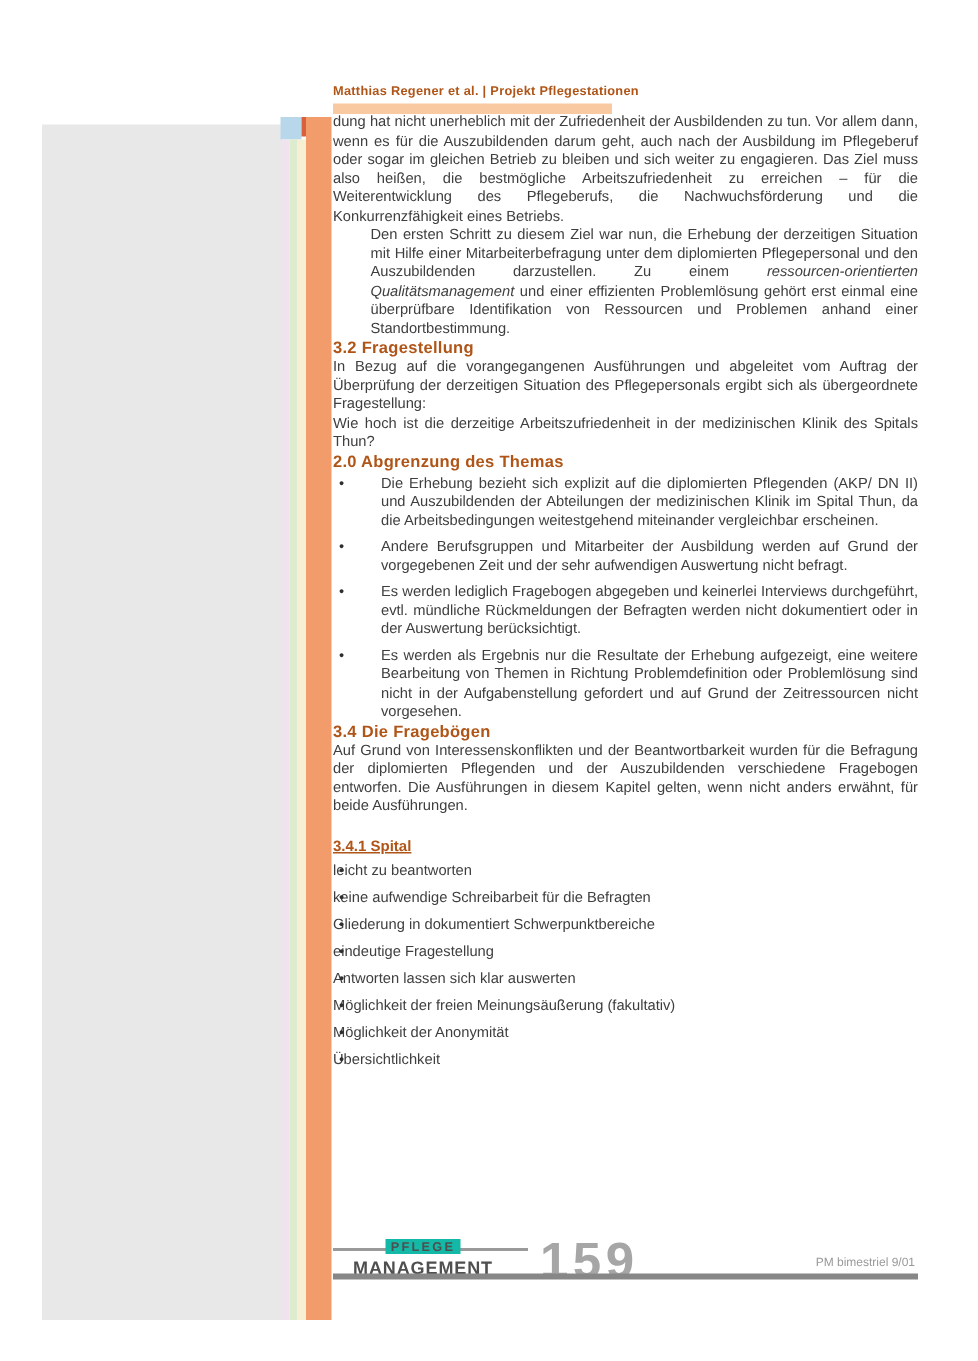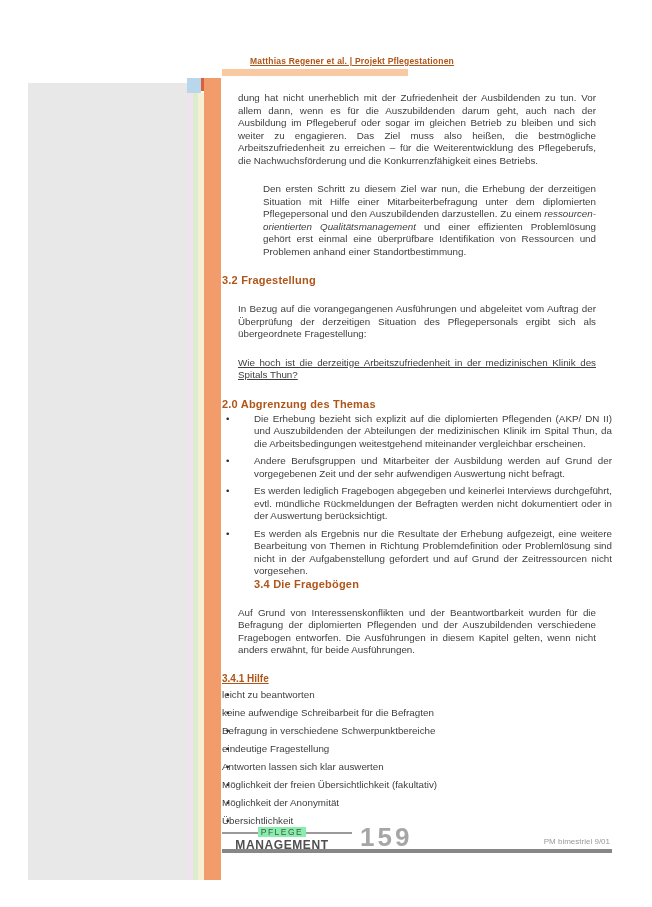--- a/index.html
+++ b/index.html
@@ -14,72 +14,72 @@
   .stripe-green { left:193px; width:5px; background:var(--stripe_green,#DDEBCF); }
   .stripe-cream { left:198px; width:6px; background:var(--stripe_cream,#F6EFD3); }
   .sq-blue { position:absolute; left:187px; top:78px; width:14px; height:15px; background:var(--blue_square,#B9D7EA); }
   .sq-red  { position:absolute; left:201px; top:78px; width:5px;  height:13px; background:var(--red_square,#D9603B); }
   .orange-bar { position:absolute; left:204px; top:78px; width:17px; height:802px; background:var(--accent,#F29B6B); }
 
   
   .content { position:absolute; left:222px; top:50px; width:390px; color:var(--body_text,#3E3E3E); }
   .running-title {
     font-size:8.5px; font-weight:bold; color:var(--heading,#B05518);
-    text-decoration:underline; letter-spacing:0.2px; line-height:10px; display:inline-block;margin-left:28px;
+    letter-spacing:0.2px; line-height:10px; display:inline-block;
   }
   .running-band { width:186px; height:7px; background:var(--band,#F9C9A2); margin-top:1px; }
 
-  p.body { font-size:9.8px; line-height:12.5px; text-align:justify; margin:16px; }
+  p.body { font-size:9.8px; line-height:12.5px; text-align:justify; margin:0; }
   .para1 { margin-top:8px; }
   .para2 { margin-top:8px;padding-left:25px; }
   em { font-style:italic; }
 
   h2.sec {
     font-size:11px; line-height:13px; font-weight:bold; color:var(--heading,#B05518);
     margin:0; letter-spacing:0.2px;
   }
   .h32 { margin-top:16px; }
   .h33 { margin-top:22px; }
-  .h34 { margin-top:12px;padding-left:32px; }
+  .h34 { margin-top:12px; }
   h3.subsec {
     font-size:10px; line-height:12px; font-weight:bold; color:var(--heading,#B05518);
     margin:14px 0 0 0; text-decoration:underline;
   }
   .sec-para { margin-top:2px; }
-  .question { margin-top:4px;text-decoration:underline; }
+  .question { margin-top:4px; }
   .intro-line { margin-top:4px; }
 
   ul.blist { list-style:none; margin:2px 0 0 0; padding:0; }
   ul.blist li {
     position:relative; padding-left:32px; font-size:9.8px; line-height:12.5px;
     text-align:justify; margin-top:5px;
   }
   ul.blist li:first-child { margin-top:0; }
   ul.blist li::before { content:"•"; position:absolute; left:4px; top:0; color:#2e2e2e; }
   ul.checklist { list-style:none; margin:4px 0 0 0; padding:0; }
   ul.checklist li {
     position:relative; font-size:9.8px; line-height:12.5px; margin-top:5.5px;
   }
   ul.checklist li:first-child { margin-top:0; }
   ul.checklist li::before { content:"•"; position:absolute; left:4px; top:0; color:#2e2e2e; }
 
   
   .footer { position:absolute; left:222px; top:820px; width:390px; height:38px; }
   .logo { position:absolute; left:4px; top:1px; width:112px; text-align:center; }
   .logo1 {
-    position:relative; z-index:2; display:inline-block; background:#86efac; padding:0 3px;
-    font-size:8.5px; font-weight:normal; letter-spacing:1.5px; color:var(--footer_dark,#4F4F4F);
+    position:relative; z-index:2; display:inline-block; background:#14b8a6; padding:0 3px;
+    font-size:8.5px; font-weight:bold; letter-spacing:1.5px; color:var(--footer_dark,#4F4F4F);
   }
   .logo2 {
     display:block; margin-top:-1px; font-size:12px; font-weight:bold; letter-spacing:0.6px;
     color:var(--footer_dark,#4F4F4F);
   }
   .logo-rule { position:absolute; left:0; top:12px; width:130px; height:2px; background:#9a9a9a; z-index:1; }
   .pageno {
-    position:absolute; left:138px; top:2px; font-size:26px; font-weight:bold;
+    position:absolute; left:138px; top:2px; font-size:34px; font-weight:bold;
     letter-spacing:3px; color:var(--pageno_gray,#A6A6A6);
   }
   .edition { position:absolute; right:2px; top:17px; font-size:8px; color:#999999;margin-left:46px; }
   .thick-rule { position:absolute; left:0; top:29px; width:390px; height:4px; background:var(--footer_rule,#878787); }
 </style>
 </head>
 <body>
 
 <div class="page">
 
@@ -110,28 +110,28 @@
     <ul class="blist">
       <li>Die Erhebung bezieht sich explizit auf die diplomierten Pflegenden (AKP/ DN II) und Auszubildenden der Abteilungen der medizinischen Klinik im Spital Thun, da die Arbeitsbedingungen weitestgehend miteinander vergleichbar erscheinen.</li>
       <li>Andere Berufsgruppen und Mitarbeiter der Ausbildung werden auf Grund der vorgegebenen Zeit und der sehr aufwendigen Auswertung nicht befragt.</li>
       <li>Es werden lediglich Fragebogen abgegeben und keinerlei Interviews durchgeführt, evtl. mündliche Rückmeldungen der Befragten werden nicht dokumentiert oder in der Auswertung berücksichtigt.</li>
       <li>Es werden als Ergebnis nur die Resultate der Erhebung aufgezeigt, eine weitere Bearbeitung von Themen in Richtung Problemdefinition oder Problemlösung sind nicht in der Aufgabenstellung gefordert und auf Grund der Zeitressourcen nicht vorgesehen.</li>
     </ul>
 
     <h2 class="sec h34">3.4 Die Fragebögen</h2>
     <p class="body sec-para">Auf Grund von Interessenskonflikten und der Beantwortbarkeit wurden für die Befragung der diplomierten Pflegenden und der Auszubildenden verschiedene Fragebogen entworfen. Die Ausführungen in diesem Kapitel gelten, wenn nicht anders erwähnt, für beide Ausführungen.</p>
 
-    <h3 class="subsec">3.4.1 Hilfe</h3>
+    <h3 class="subsec">3.4.1 Spital</h3>
     <ul class="checklist">
       <li>leicht zu beantworten</li>
       <li>keine aufwendige Schreibarbeit für die Befragten</li>
-      <li>Befragung in verschiedene Schwerpunktbereiche</li>
+      <li>Gliederung in dokumentiert Schwerpunktbereiche</li>
       <li>eindeutige Fragestellung</li>
       <li>Antworten lassen sich klar auswerten</li>
-      <li>Möglichkeit der freien Übersichtlichkeit (fakultativ)</li>
+      <li>Möglichkeit der freien Meinungsäußerung (fakultativ)</li>
       <li>Möglichkeit der Anonymität</li>
       <li>Übersichtlichkeit</li>
     </ul>
 
   </div>
 
   <div class="footer">
     <div class="logo-rule"></div>
     <div class="logo">
       <span class="logo1">PFLEGE</span>

